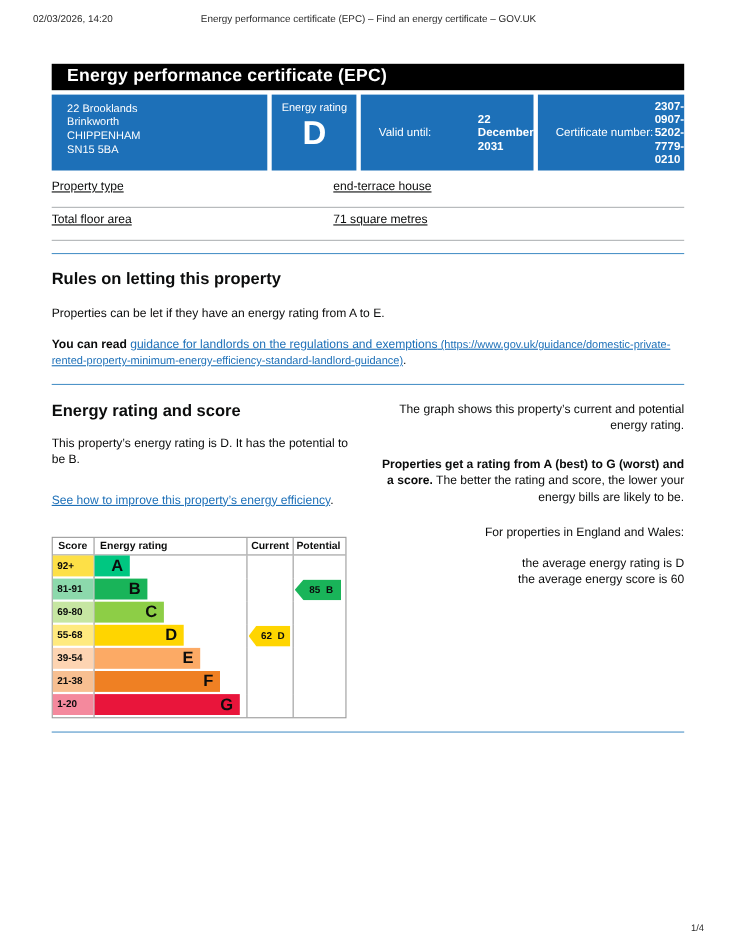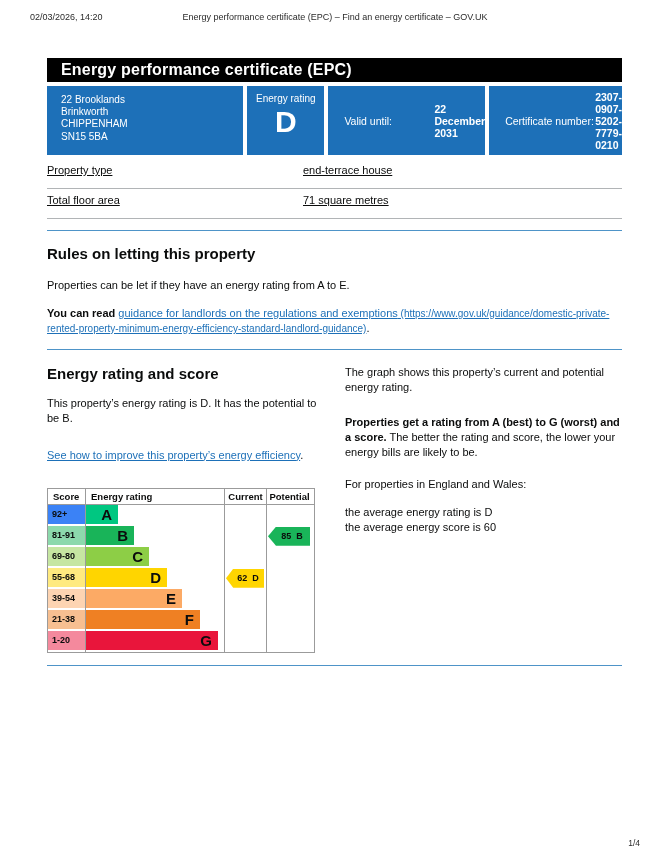--- a/index.html
+++ b/index.html
@@ -53,21 +53,21 @@
   h2.section-heading { font-size: 15px; font-weight: bold; margin-top: 14px; color: #0b0c0c; }
   p.body-text { font-size: 11px; line-height: 1.36; margin-top: 13px; }
   p.space-above { margin-top: 16px; }
   a.gov-link { color: #1d70b8; text-decoration: underline; }
   a.gov-link .href-suffix { font-size: 10px; }
   .bold { font-weight: bold; }
 
   
   .two-col { display: flex; margin-top: 15px; }
   .col-left { width: 283px; margin-right: 15px; flex-shrink: 0; }
-  .col-right { width: 277px; font-size: 11px; line-height: 1.36; }
+  .col-right { width: 277px; font-size: 11px; line-height: 1.36; text-align: right; }
   .col-right p { margin-top: 0; }
   .col-right .gap-lg { margin-top: 20px; }
   .col-right .gap-md { margin-top: 17px; }
   .col-right .gap-sm { margin-top: 13px; }
   .improve-link-wrap { margin-top: 22px; font-size: 11px; line-height: 1.36; }
 
   
   .epc-chart {
     width: 268px; margin-top: 25px;
     border: 1px solid #9b9b9b; background: #fff;
@@ -166,21 +166,21 @@
 
       <div class="epc-chart" id="epc-chart">
           <div class="chart-row head">
             <div class="cc c-score">Score</div>
             <div class="cc c-band">Energy rating</div>
             <div class="cc c-cur">Current</div>
             <div class="cc c-pot">Potential</div>
           </div>
           <div class="chart-row">
             <div class="cc c-score">
-              <div class="score-tile" style="background: #3b82f6;">92+</div>
+              <div class="score-tile" style="background: #fde047;">92+</div>
             </div>
             <div class="cc c-band">
               <div class="band-bar" style="background: rgb(0, 199, 129); width: 32px;">A</div>
             </div>
             <div class="cc c-cur"></div>
             <div class="cc c-pot"></div>
           </div>
           <div class="chart-row">
             <div class="cc c-score">
               <div class="score-tile" style="background: rgb(140, 217, 172);">81-91</div>

